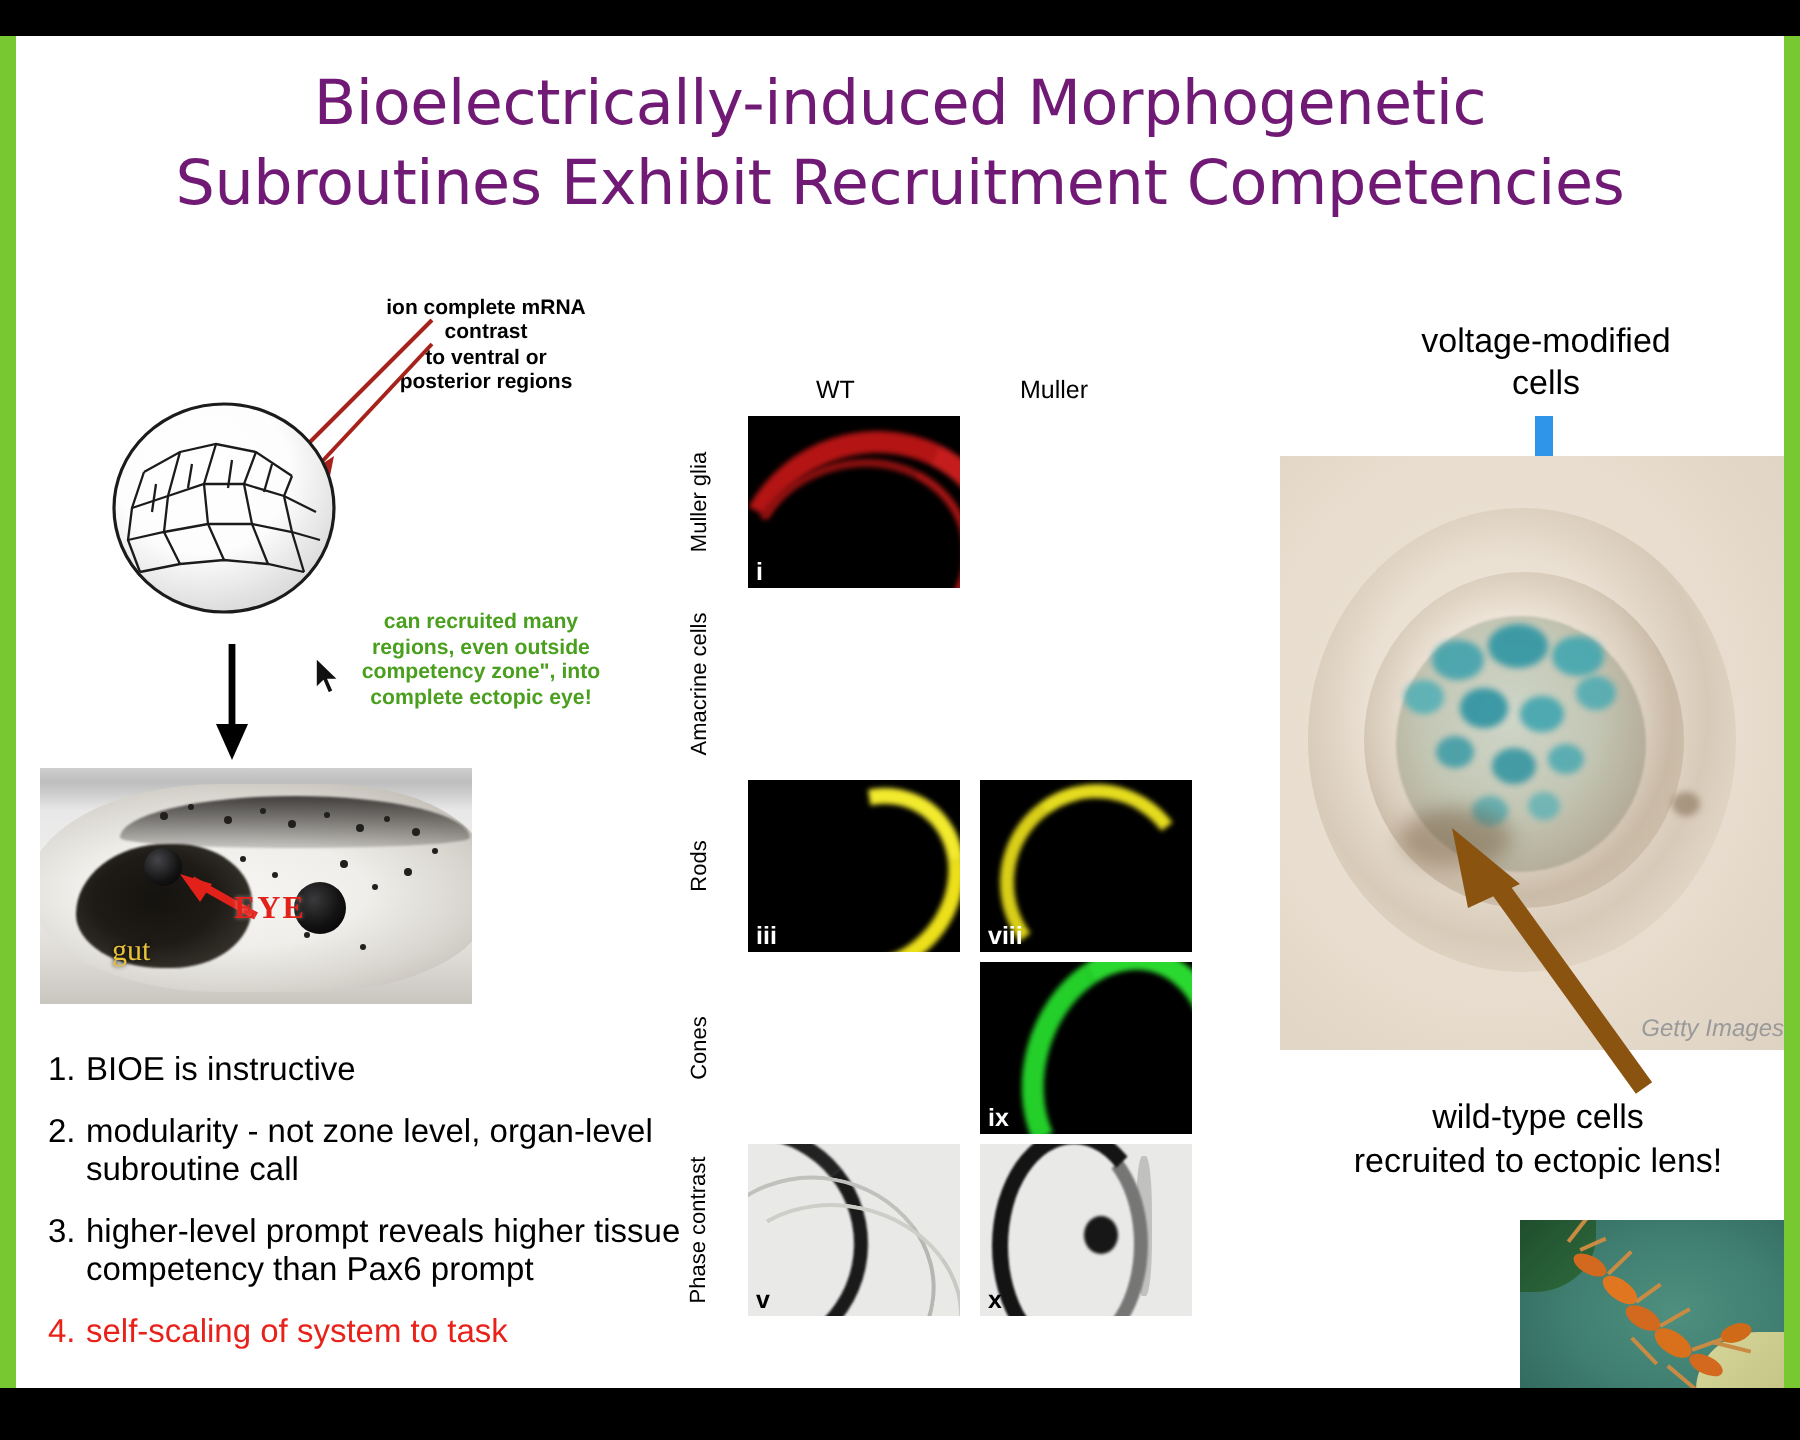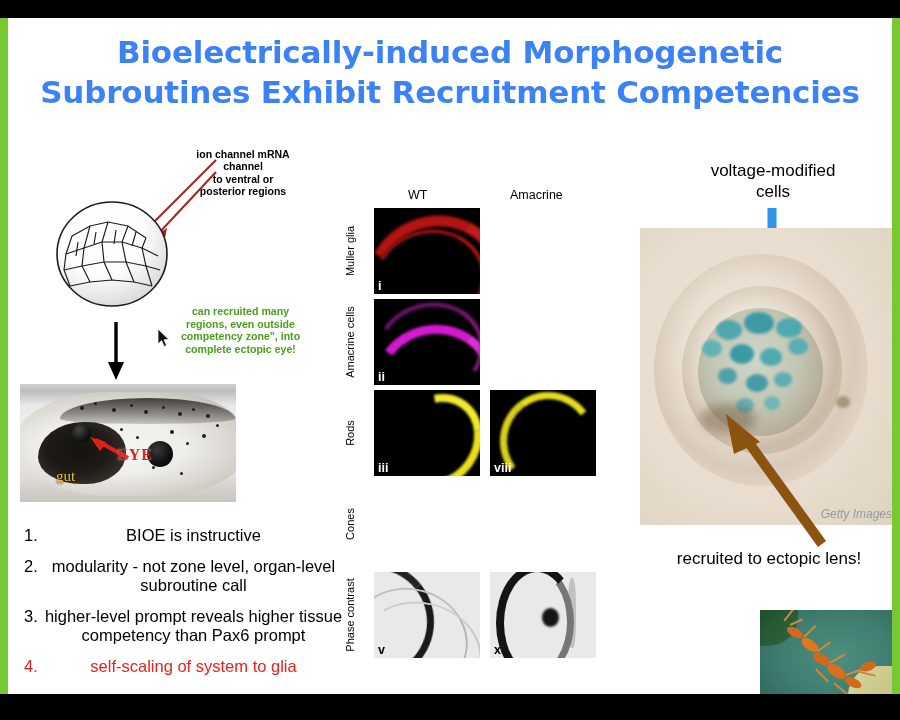--- a/index.html
+++ b/index.html
@@ -9,22 +9,22 @@
   .slide{position:relative;width:900px;height:720px;background:#000;overflow:hidden;}
 
   
   .green-frame{position:absolute;left:0;top:0;width:900px;height:720px;background:#78c832;}
   .black-top{position:absolute;left:0;top:0;width:900px;height:18px;background:#000;}
   .black-bottom{position:absolute;left:0;bottom:0;width:900px;height:26px;background:#000;}
   .canvas{position:absolute;left:8px;top:18px;width:884px;height:676px;background:#fff;overflow:hidden;}
 
   
   .title{position:absolute;left:0;top:14px;width:884px;text-align:center;
-    font-family:"DejaVu Sans",sans-serif;font-weight:700;font-size:31px;line-height:40px;
-    color:#3b82f6;letter-spacing:-0.2px;}
+    font-family:"DejaVu Sans",sans-serif;font-weight:400;font-size:31px;line-height:40px;
+    color:#701a75;letter-spacing:-0.2px;}
   .title span{display:block;}
 
   
   .mrna-label{position:absolute;left:170px;top:130px;width:130px;text-align:center;
     font-size:10.5px;font-weight:700;line-height:12.4px;color:#000;}
 
   .embryo-wrap{position:absolute;left:42px;top:178px;width:125px;height:115px;}
   .embryo-wrap svg{display:block;}
 
   .red-arrows{position:absolute;left:120px;top:140px;width:90px;height:90px;}
@@ -56,21 +56,21 @@
   .lbl-gut{position:absolute;left:36px;top:84px;font-family:"Liberation Serif",serif;
     font-weight:400;font-size:15px;color:#e8c33a;text-shadow:0 0 2px rgba(0,0,0,.9);}
   .lbl-eye{position:absolute;left:97px;top:62px;font-family:"Liberation Serif",serif;
     font-weight:700;font-size:16px;color:#e2221a;letter-spacing:1px;text-shadow:0 0 2px rgba(255,255,255,.45);}
   .eye-arrow{position:absolute;left:62px;top:50px;width:48px;height:28px;}
 
   
   .points{position:absolute;left:16px;top:508px;width:320px;}
   .pt{display:flex;font-size:16.5px;line-height:19.5px;color:#000;margin-bottom:11px;}
   .pt .num{width:19px;flex:0 0 19px;}
-  .pt .txt{flex:1;text-align:center;}
+  .pt .txt{flex:1;}
   .pt.red{color:#e8221a;}
 
   
   .grid{position:absolute;left:352px;top:168px;width:240px;}
   .grid-head{position:relative;height:22px;}
   .grid-head span{position:absolute;font-size:12.5px;color:#000;}
   .gh-wt{left:48px;top:2px;}
   .gh-ect{left:150px;top:2px;}
   .grow{position:relative;height:86px;margin-bottom:5px;}
   .rowlabel{position:absolute;left:-17px;top:0;height:86px;width:14px;
@@ -122,22 +122,22 @@
   <div class="black-bottom"></div>
 
   <div class="canvas">
 
     <div class="title">
       <span>Bioelectrically-induced Morphogenetic</span>
       <span>Subroutines Exhibit Recruitment Competencies</span>
     </div>
 
     <div class="mrna-label">
-      <div>ion channel mRNA</div>
-      <div>channel</div>
+      <div>ion complete mRNA</div>
+      <div>contrast</div>
       <div>to ventral or</div>
       <div>posterior regions</div>
     </div>
 
     <svg class="red-arrows" viewBox="0 0 90 90">
       <line x1="88" y1="2" x2="18" y2="72" stroke="#a8221c" stroke-width="2"></line>
       <line x1="88" y1="14" x2="30" y2="76" stroke="#a8221c" stroke-width="2"></line>
       <polygon points="18,72 27,66 25,76" fill="#a8221c"></polygon>
       <polygon points="30,76 39,70 37,80" fill="#a8221c"></polygon>
     </svg>
@@ -231,69 +231,68 @@
       <div class="pt" style="color: rgb(0, 0, 0);">
         <div class="num">2.</div>
         <div class="txt">modularity - not zone level, organ-level subroutine call</div>
       </div>
       <div class="pt" style="color: rgb(0, 0, 0);">
         <div class="num">3.</div>
         <div class="txt">higher-level prompt reveals higher tissue competency than Pax6 prompt</div>
       </div>
       <div class="pt red" style="color: rgb(232, 34, 26);">
         <div class="num">4.</div>
-        <div class="txt">self-scaling of system to glia</div>
+        <div class="txt">self-scaling of system to task</div>
       </div>
     </div>
 
     <div class="grid">
       <div class="grid-head">
         <span class="gh-wt">WT</span>
-        <span class="gh-ect">Amacrine</span>
+        <span class="gh-ect">Muller</span>
       </div>
 
       <div class="grow">
         <div class="rowlabel">
           <span>Muller glia</span>
         </div>
         <div class="panel left">
           <div class="arc" style="left:-8px;top:8px;width:118px;height:108px;border-width:11px;border-top-color:#c41616;border-right-color:#d62020;transform:rotate(-18deg);filter:blur(1.4px);opacity:.92;"></div>
           <div class="arc" style="left:-2px;top:22px;width:106px;height:92px;border-width:4px;border-top-color:#8e1010;border-right-color:#a81414;transform:rotate(-16deg);filter:blur(1.2px);"></div>
           <div class="plab">i</div>
         </div>
       </div>
 
       <div class="grow">
         <div class="rowlabel">
           <span>Amacrine cells</span>
         </div>
-        <div class="panel left">
-          <div class="arc" style="left:0px;top:26px;width:104px;height:96px;border-width:9px;border-top-color:#d41ad0;border-right-color:#e02ddb;transform:rotate(-10deg);filter:blur(1.3px);"></div>
-          <div class="arc" style="left:2px;top:4px;width:100px;height:86px;border-width:4px;border-top-color:#8d1a8a;border-right-color:#a522a0;transform:rotate(-14deg);filter:blur(1.4px);opacity:.85;"></div>
-          <div class="plab">ii</div>
-        </div>
       </div>
 
       <div class="grow">
         <div class="rowlabel">
           <span>Rods</span>
         </div>
         <div class="panel left">
           <div class="arc" style="left:20px;top:2px;width:70px;height:82px;border-width:8px;border-right-color:#ece01a;border-top-color:#f2ea2c;transform:rotate(36deg);filter:blur(1.3px);"></div>
           <div class="plab">iii</div>
         </div>
         <div class="panel right">
           <div class="arc" style="left:10px;top:2px;width:82px;height:84px;border-width:7px;border-top-color:#e5dc1e;border-left-color:#d9cf18;transform:rotate(8deg);filter:blur(1.3px);"></div>
           <div class="plab">viii</div>
         </div>
       </div>
 
       <div class="grow">
         <div class="rowlabel">
           <span>Cones</span>
+        </div>
+        <div class="panel right">
+          <div class="arc" style="left:22px;top:-8px;width:78px;height:104px;border-width:11px;border-left-color:#24cf2a;border-top-color:#2ad92f;transform:rotate(16deg);filter:blur(1.2px);"></div>
+          <div class="plab">ix</div>
         </div>
       </div>
 
       <div class="grow">
         <div class="rowlabel">
           <span>Phase contrast</span>
         </div>
         <div class="panel left pc">
           <div class="arc" style="left:-60px;top:-10px;width:106px;height:106px;border-width:7px;border-right-color:#1a1a1a;border-top-color:#222;transform:rotate(6deg);filter:blur(.5px);"></div>
           <div class="arc" style="left:-26px;top:16px;width:116px;height:104px;border-width:2px;border-right-color:#b6b6b2;border-top-color:#c0c0bc;transform:rotate(10deg);"></div>
@@ -340,20 +339,21 @@
       <div class="blob" style="left:196px;top:168px;width:14px;height:12px;background:rgba(120,98,70,.5);"></div>
       <div class="getty" style="left:auto;right:6px;top:auto;bottom:4px;position:absolute;">Getty Images</div>
     </div>
 
     <svg class="brown-arrow" viewBox="0 0 130 150">
       <line x1="124" y1="146" x2="46" y2="38" stroke="#8a5410" stroke-width="10"></line>
       <polygon points="28,16 62,44 36,56" fill="#8a5410"></polygon>
     </svg>
 
     <div class="wt-label">
+      <div>wild-type cells</div>
       <div>recruited to ectopic lens!</div>
     </div>
 
     <div class="ants">
       <div class="leaf"></div>
       <div class="rock"></div>
       <div class="ant" style="left:26px;top:18px;width:18px;height:9px;transform:rotate(28deg);"></div>
       <div class="ant" style="left:40px;top:30px;width:20px;height:10px;transform:rotate(36deg);background:#e0761f;"></div>
       <div class="ant" style="left:52px;top:44px;width:19px;height:10px;transform:rotate(30deg);"></div>
       <div class="ant" style="left:66px;top:56px;width:21px;height:11px;transform:rotate(34deg);background:#d9701c;"></div>

